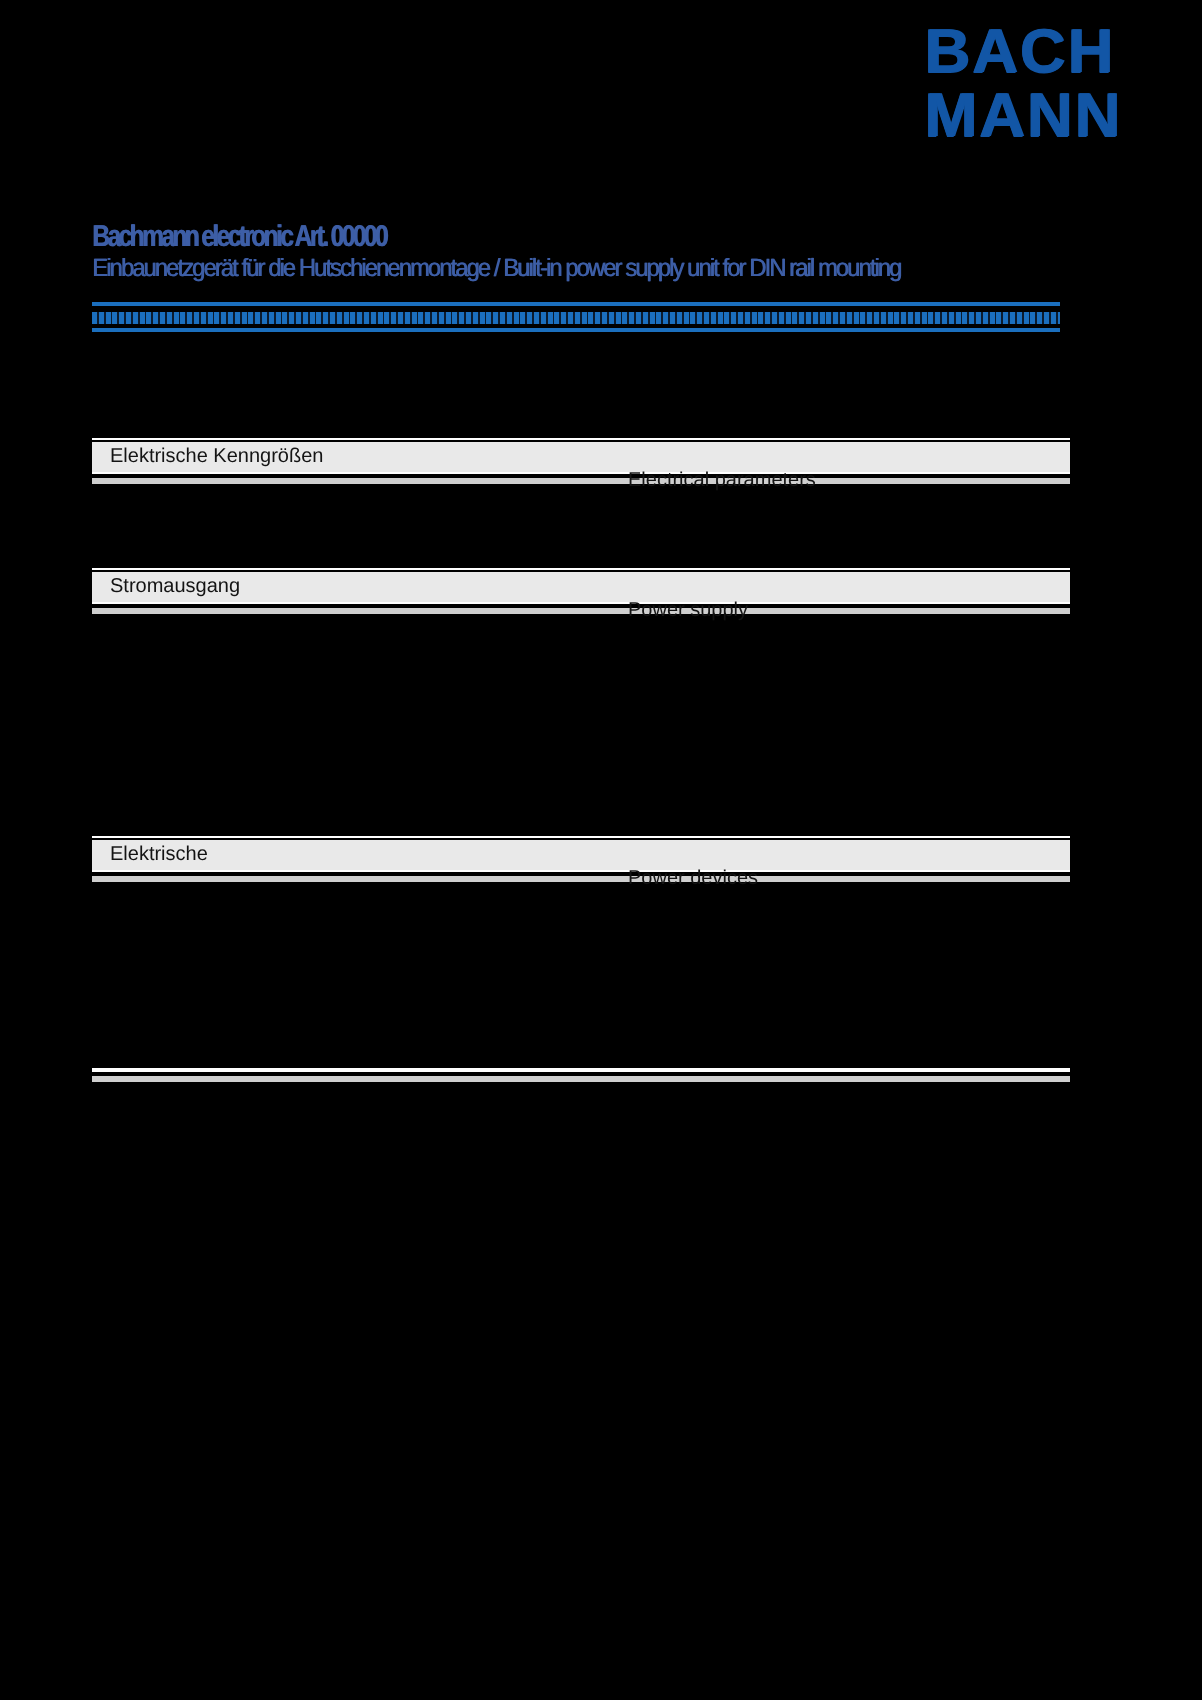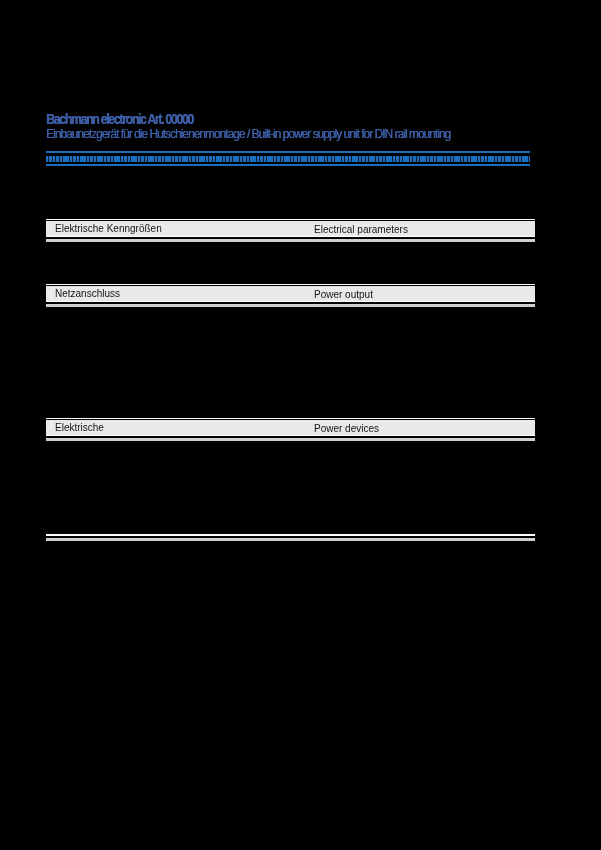--- a/index.html
+++ b/index.html
@@ -25,28 +25,33 @@
   .rule-thin{position:absolute;left:46px;width:484px;height:2px;background:#1B6FBE;}
   .rule-band{position:absolute;left:46px;top:156px;width:484px;height:6px;
              background:repeating-linear-gradient(90deg,#1B6FBE 0 2.5px,#0b1b2e 2.5px 3.4px);}
 
   
   .sec{position:absolute;left:46px;width:489px;}
   .sec .hl{height:1px;background:#FFFFFF;}
   .sec .fill{margin-top:1px;height:15px;background:#E9E9E9;position:relative;
              font-size:10px;line-height:15px;color:#141414;}
   .sec .de{position:absolute;left:9px;top:0;white-space:nowrap;}
-  .sec .en{position:absolute;left:268px;top:1px;white-space:nowrap;}
+  .sec .en{position:absolute;left:268px;top:12px;white-space:nowrap;}
   .sec .rule{height:3px;background:#CFCFCF;margin-top:2px;}
 </style>
 </head>
 <body>
 
 <div class="page">
 
+  <div class="logo">
+    <div class="logo-line">BACH</div>
+    <div class="logo-line">MANN</div>
+    <div class="logo-mark"></div>
+  </div>
 
   <div class="doc-title">Bachmann electronic Art. 00000</div>
   <div class="doc-subtitle">Einbaunetzgerät für die Hutschienenmontage / Built-in power supply unit for DIN rail mounting</div>
 
   <div class="rule-thin" style="top:151px"></div>
   <div class="rule-band"></div>
   <div class="rule-thin" style="top:164px"></div>
 
   <div class="sec" style="top:219px">
     <div class="hl"></div>
@@ -54,22 +59,22 @@
       <span class="de">Elektrische Kenngrößen</span>
       <span class="en">Electrical parameters</span>
     </div>
     <div class="hl"></div>
     <div class="rule"></div>
   </div>
 
   <div class="sec" style="top:284px">
     <div class="hl"></div>
     <div class="fill">
-      <span class="de">Netzanschluss</span>
-      <span class="en">Power output</span>
+      <span class="de">Stromausgang</span>
+      <span class="en">Power supply</span>
     </div>
     <div class="hl"></div>
     <div class="rule"></div>
   </div>
 
   <div class="sec" style="top:418px">
     <div class="hl"></div>
     <div class="fill">
       <span class="de">Elektrische</span>
       <span class="en">Power devices</span>

